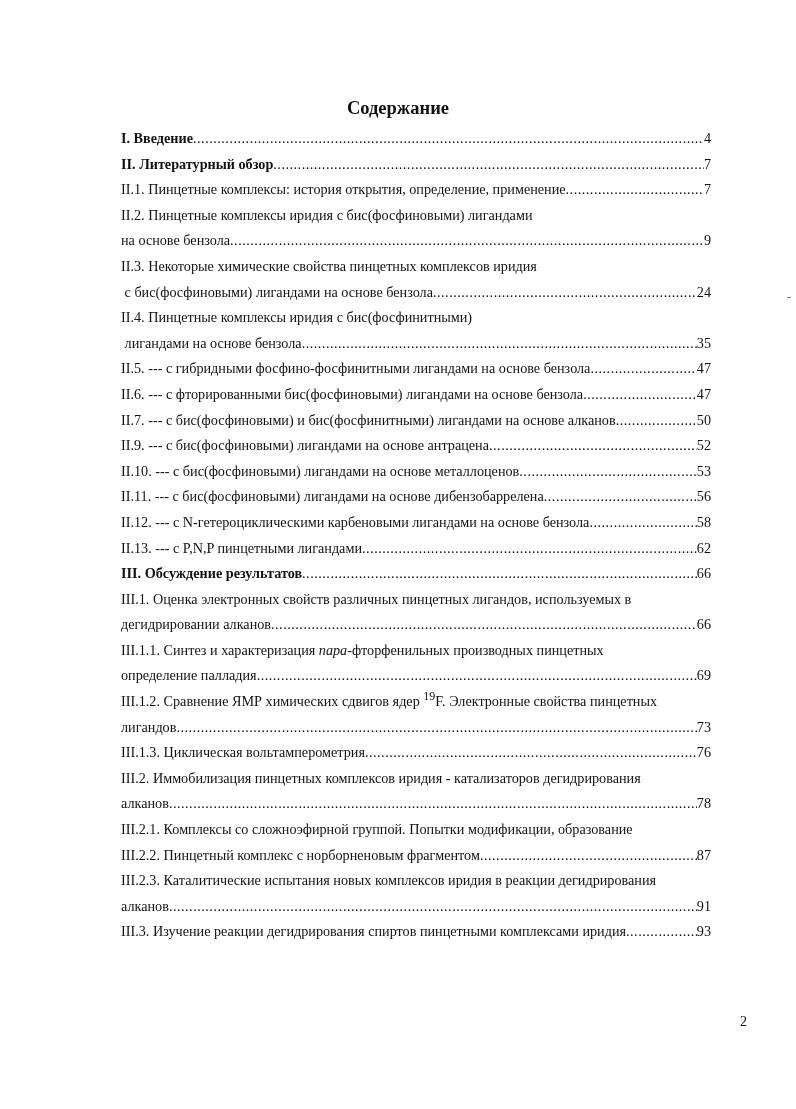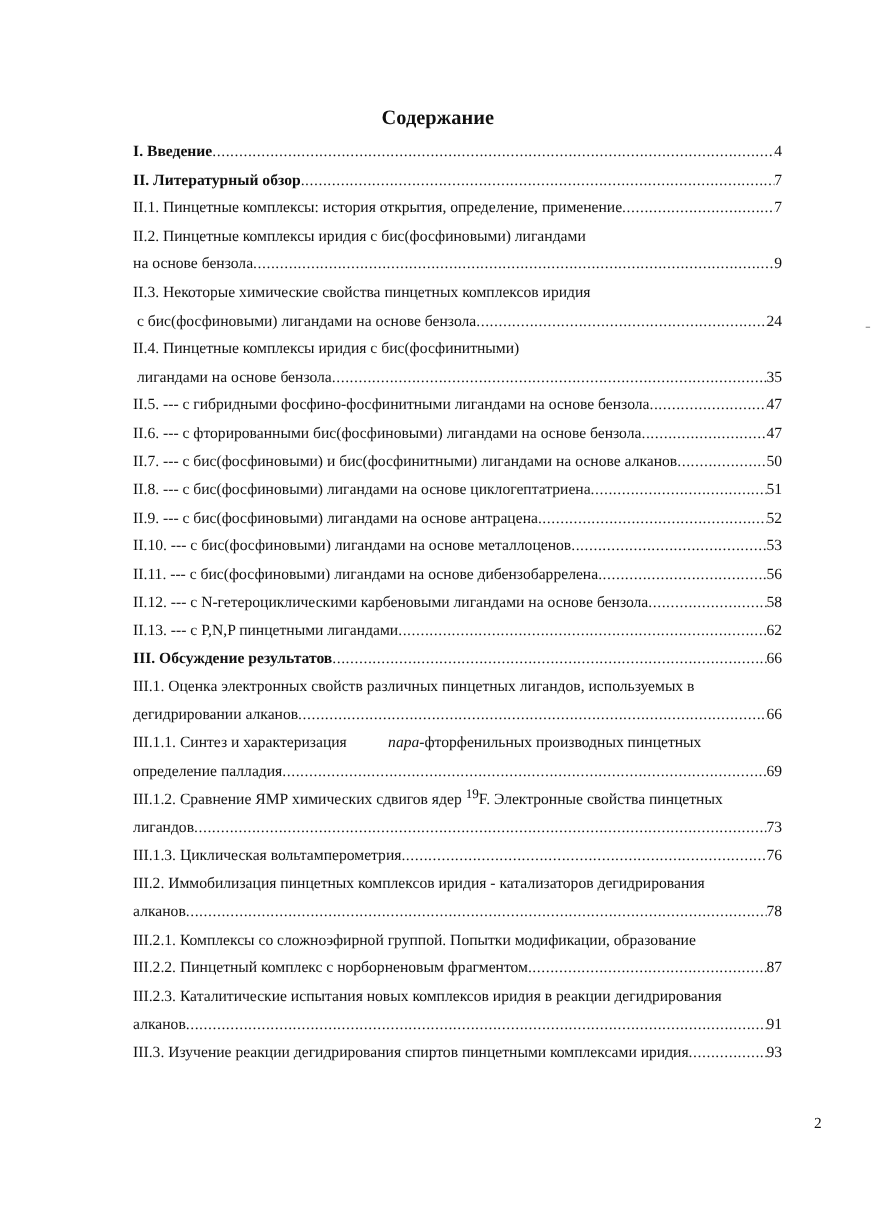--- a/index.html
+++ b/index.html
@@ -40,21 +40,21 @@
     position: relative;
     height: 25.6px;
     line-height: 25.6px;
     font-size: 14.2px;
     white-space: nowrap;
     display: flex;
     align-items: flex-end;
   }
   .line.bold { font-weight: bold; }
   .line .text { flex: 0 0 auto; }
-  .line .text i { font-style: italic; margin-left: 34px; }
+  .line .text i { font-style: italic; }
   .line .dots {
     flex: 1 1 auto;
     overflow: hidden;
     white-space: nowrap;
     letter-spacing: 0.5px;
     font-weight: normal;
   }
   .line .dots::before {
     content: "....................................................................................................................................................................................................................................................";
   }
@@ -143,25 +143,20 @@
       <span class="dots"></span>
       <span class="page-num">47</span>
     </div>
 
     <div class="line">
       <span class="text">II.7. --- с бис(фосфиновыми) и бис(фосфинитными) лигандами на основе алканов</span>
       <span class="dots"></span>
       <span class="page-num">50</span>
     </div>
 
-    <div class="line">
-      <span class="text">II.8. --- с бис(фосфиновыми) лигандами на основе циклогептатриена</span>
-      <span class="dots"></span>
-      <span class="page-num">51</span>
-    </div>
 
     <div class="line">
       <span class="text">II.9. --- с бис(фосфиновыми) лигандами на основе антрацена</span>
       <span class="dots"></span>
       <span class="page-num">52</span>
     </div>
 
     <div class="line">
       <span class="text">II.10. --- с бис(фосфиновыми) лигандами на основе металлоценов</span>
       <span class="dots"></span>

